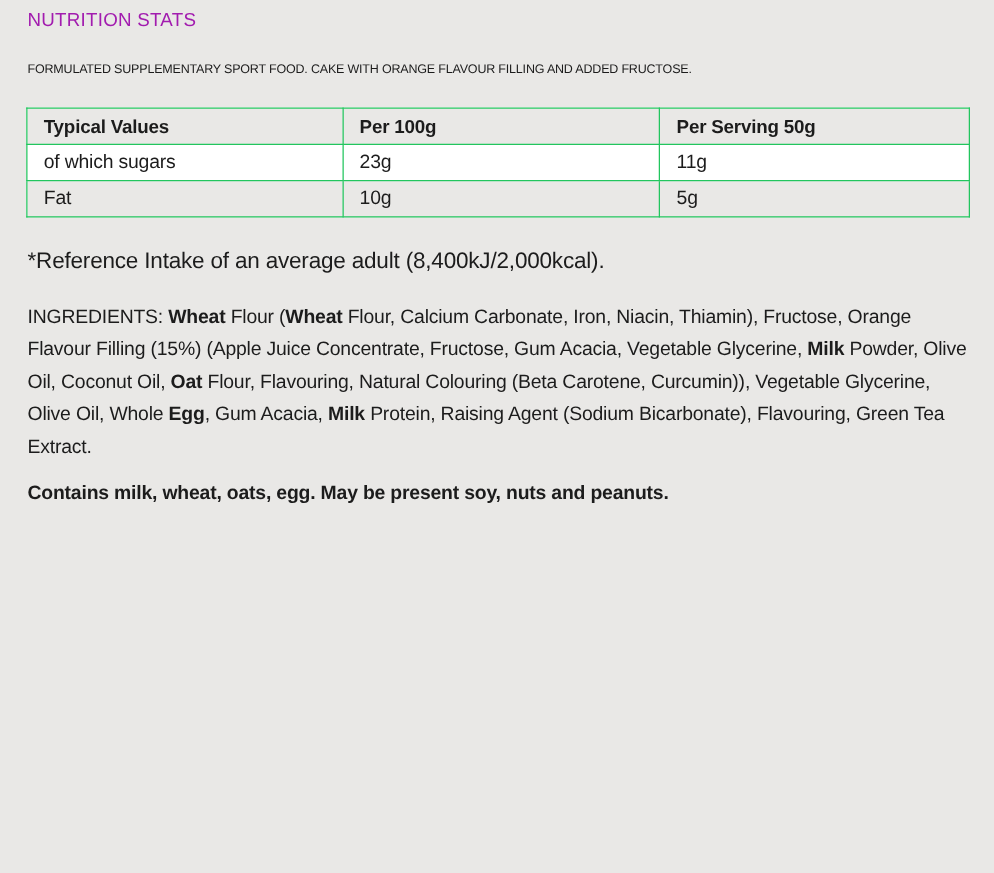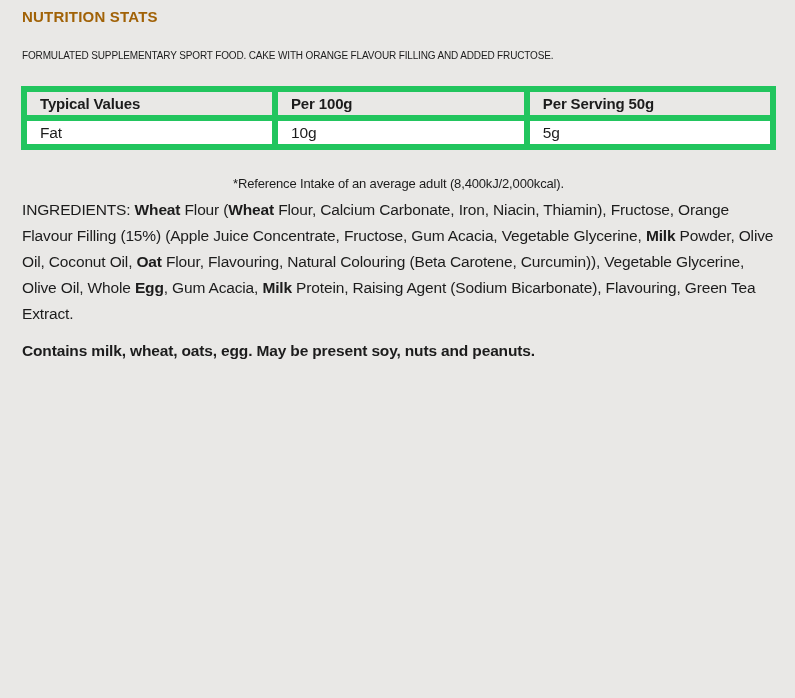--- a/index.html
+++ b/index.html
@@ -8,62 +8,62 @@
     height: 698px;
     background: #e9e8e6;
     color: #1c1c1c;
     font-family: "Liberation Sans", sans-serif;
     padding: 8px 20px 0 22px;
     letter-spacing: -0.15px;
     overflow: hidden;
   }
   .section-title {
     font-size: 15px;
-    font-weight: 700;
+    font-weight: 400;
     letter-spacing: 0.2px;
-    color: #a16207;
+    color: #a21caf;
   }
   .description {
     margin-top: 18px;
     font-size: 10px;
     line-height: 26px;
   }
   table.nutrition {
     border-collapse: collapse;
     width: 755px;
     margin-top: 17px;
     margin-left: -1px;
     background: #fff;
   }
   table.nutrition th,
   table.nutrition td {
-    border: 6px solid #22c55e;
+    border: 1px solid #22c55e;
     height: 29px;
     padding: 0 13px;
     font-size: 15.5px;
     text-align: left;
     vertical-align: middle;
   }
   table.nutrition th {
     background: #e9e8e6;
     font-weight: 700;
     font-size: 15px;
   }
   table.nutrition col.c1 { width: 253px; }
   table.nutrition col.c2 { width: 254px; }
   table.nutrition col.c3 { width: 248px; }
   table.nutrition tbody tr:nth-child(odd) td { background: #ffffff; }
   table.nutrition tbody tr:nth-child(even) td { background: #e9e8e6; }
   .reference-note {
     margin-top: 21px;
-    font-size: 13px;
+    font-size: 18px;
     line-height: 26px;
-    text-align: center;
   }
   .ingredients {
+    margin-top: 20px;
     font-size: 15.5px;
     line-height: 26px;
     width: 755px;
   }
   .ingredients b { font-weight: 700; }
   .allergen-statement {
     margin-top: 11px;
     font-size: 15.5px;
     line-height: 26px;
     font-weight: 700;
@@ -84,20 +84,25 @@
     </colgroup>
   <thead>
     <tr>
       <th>Typical Values</th>
       <th>Per 100g</th>
       <th>Per Serving 50g</th>
     </tr>
   </thead>
   <tbody>
     <tr>
+      <td>of which sugars</td>
+      <td>23g</td>
+      <td>11g</td>
+    </tr>
+    <tr>
       <td>Fat</td>
       <td>10g</td>
       <td>5g</td>
     </tr>
   </tbody>
 </table>
 
 <p class="reference-note">*Reference Intake of an average adult (8,400kJ/2,000kcal).</p>
 
 <p class="ingredients"><span>INGREDIENTS: </span><b>Wheat</b><span> Flour (</span><b>Wheat</b><span> Flour, Calcium Carbonate, Iron, Niacin, Thiamin), Fructose, Orange Flavour Filling (15%) (Apple Juice Concentrate, Fructose, Gum Acacia, Vegetable Glycerine, </span><b>Milk</b><span> Powder, Olive Oil, Coconut Oil, </span><b>Oat</b><span> Flour, Flavouring, Natural Colouring (Beta Carotene, Curcumin)), Vegetable Glycerine, Olive Oil, Whole </span><b>Egg</b><span>, Gum Acacia, </span><b>Milk</b><span> Protein, Raising Agent (Sodium Bicarbonate), Flavouring, Green Tea Extract.</span></p>

